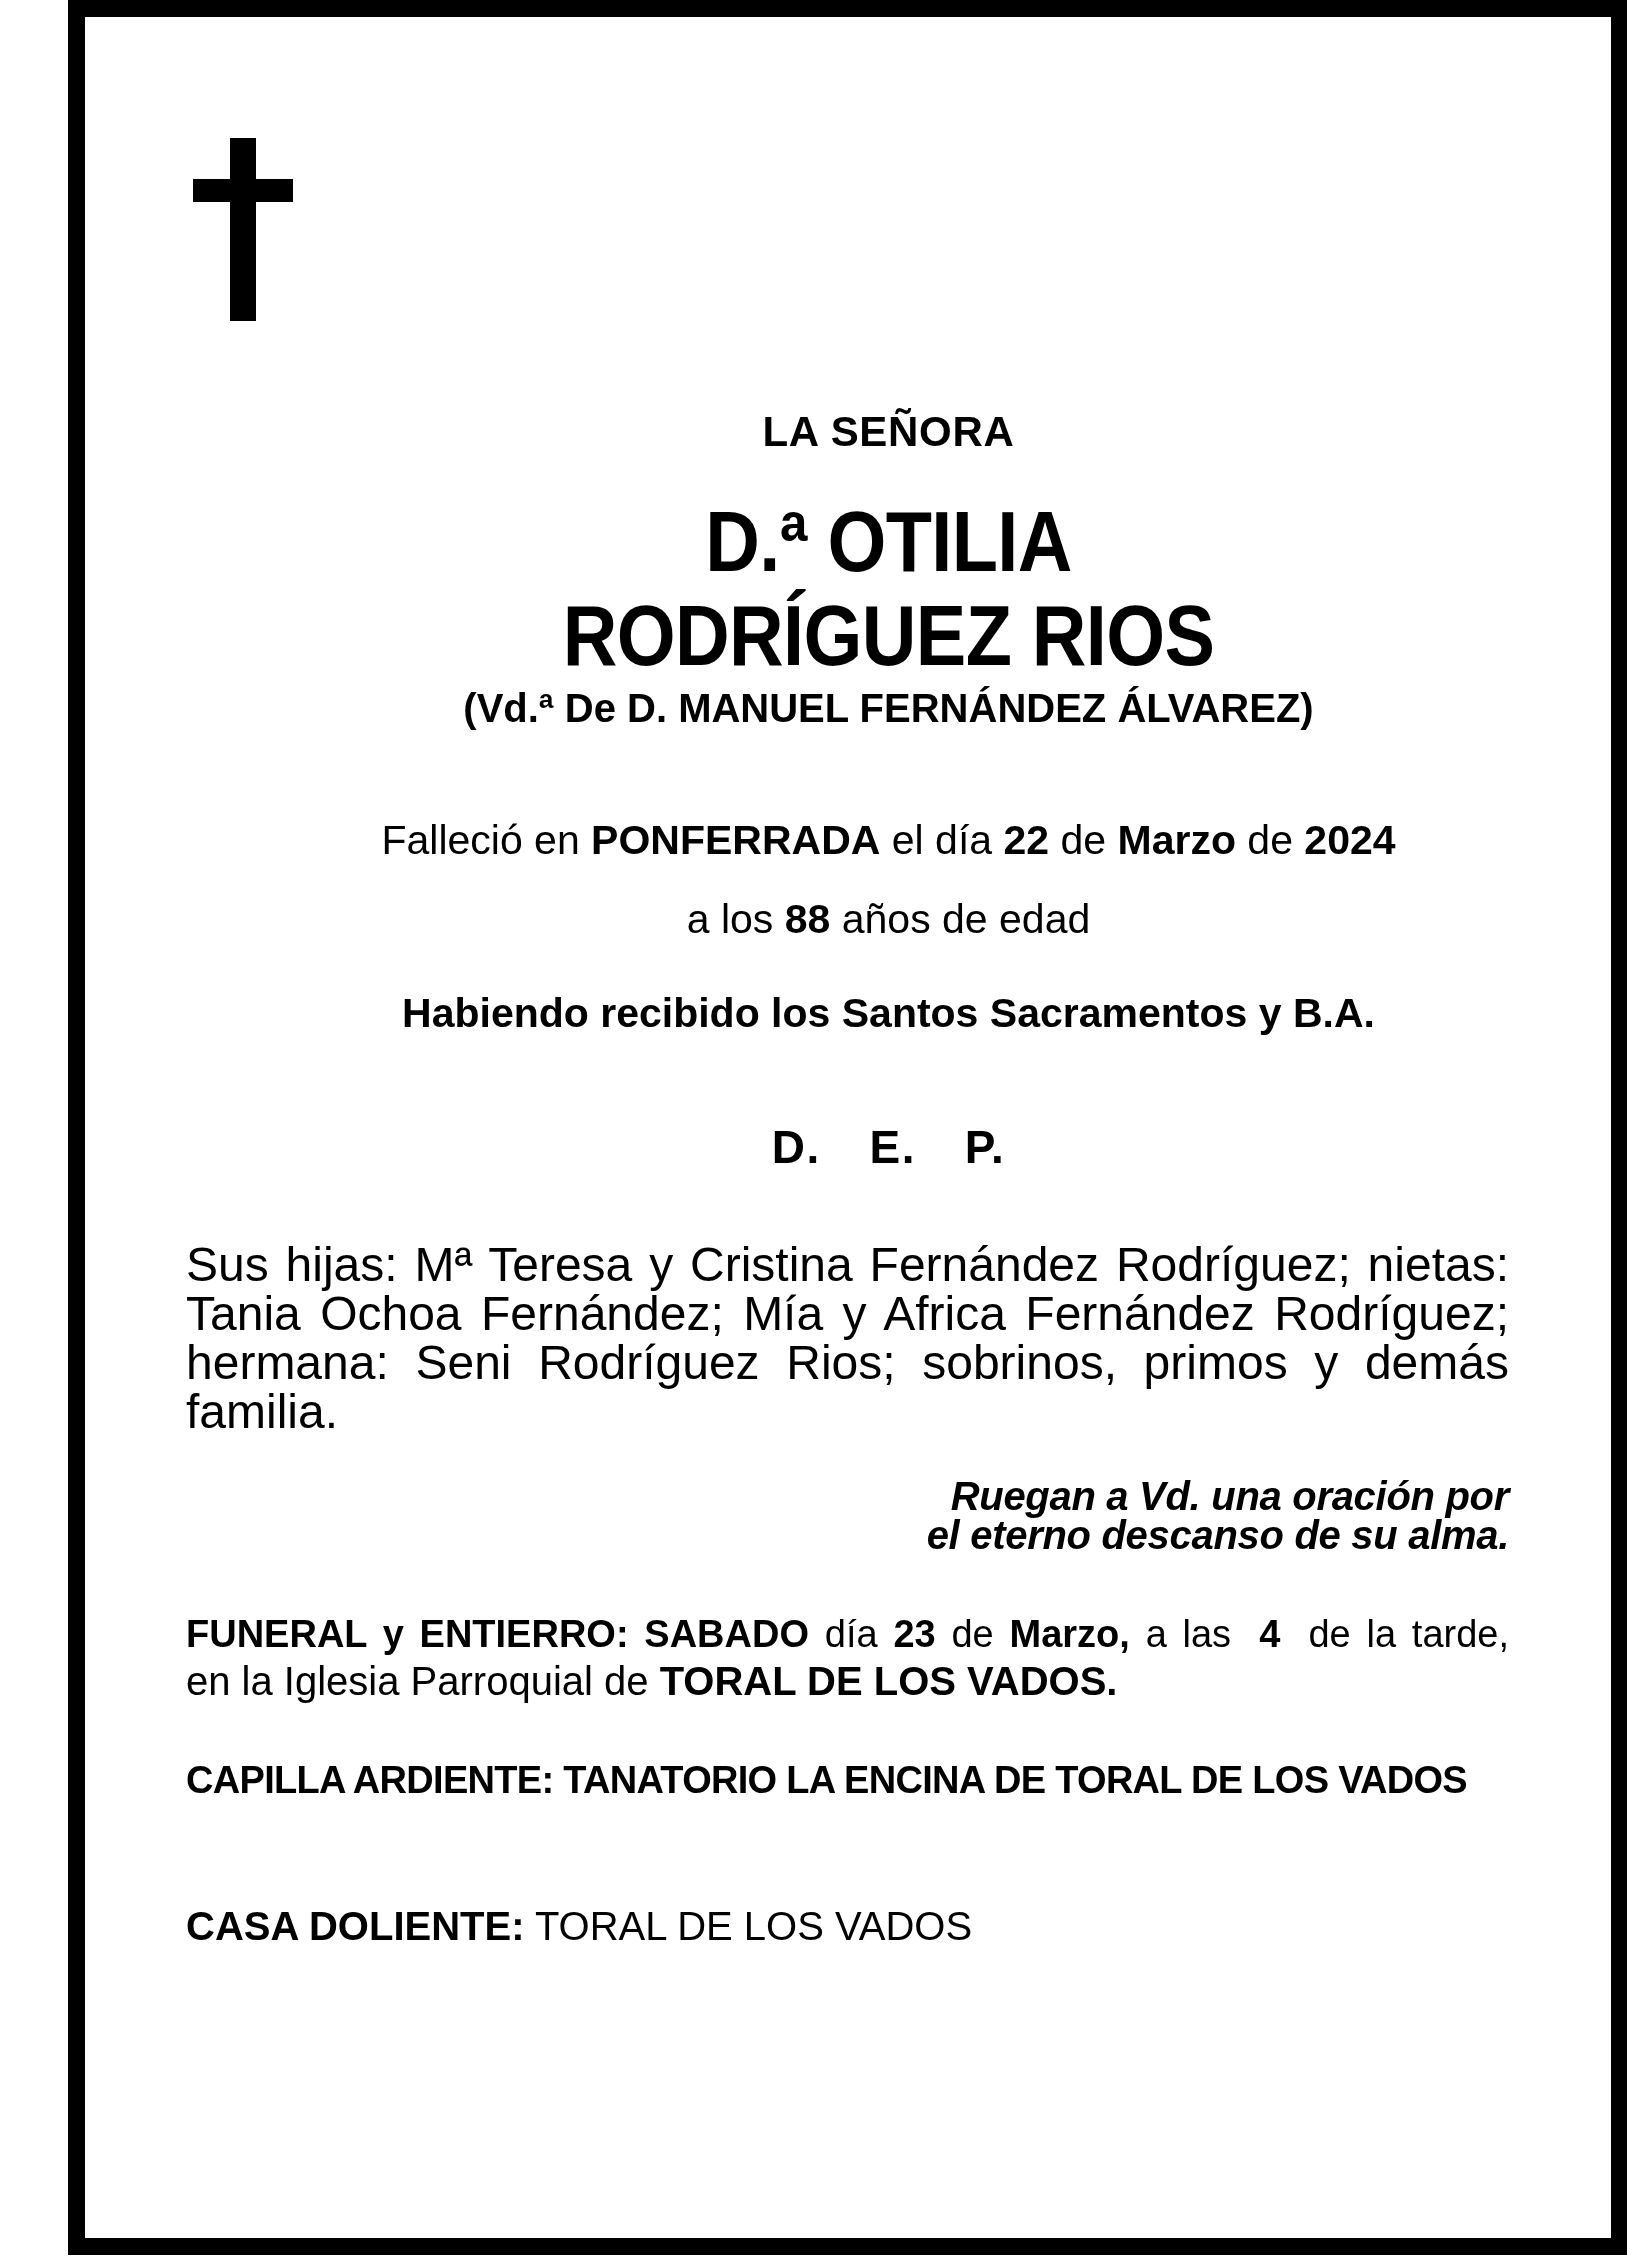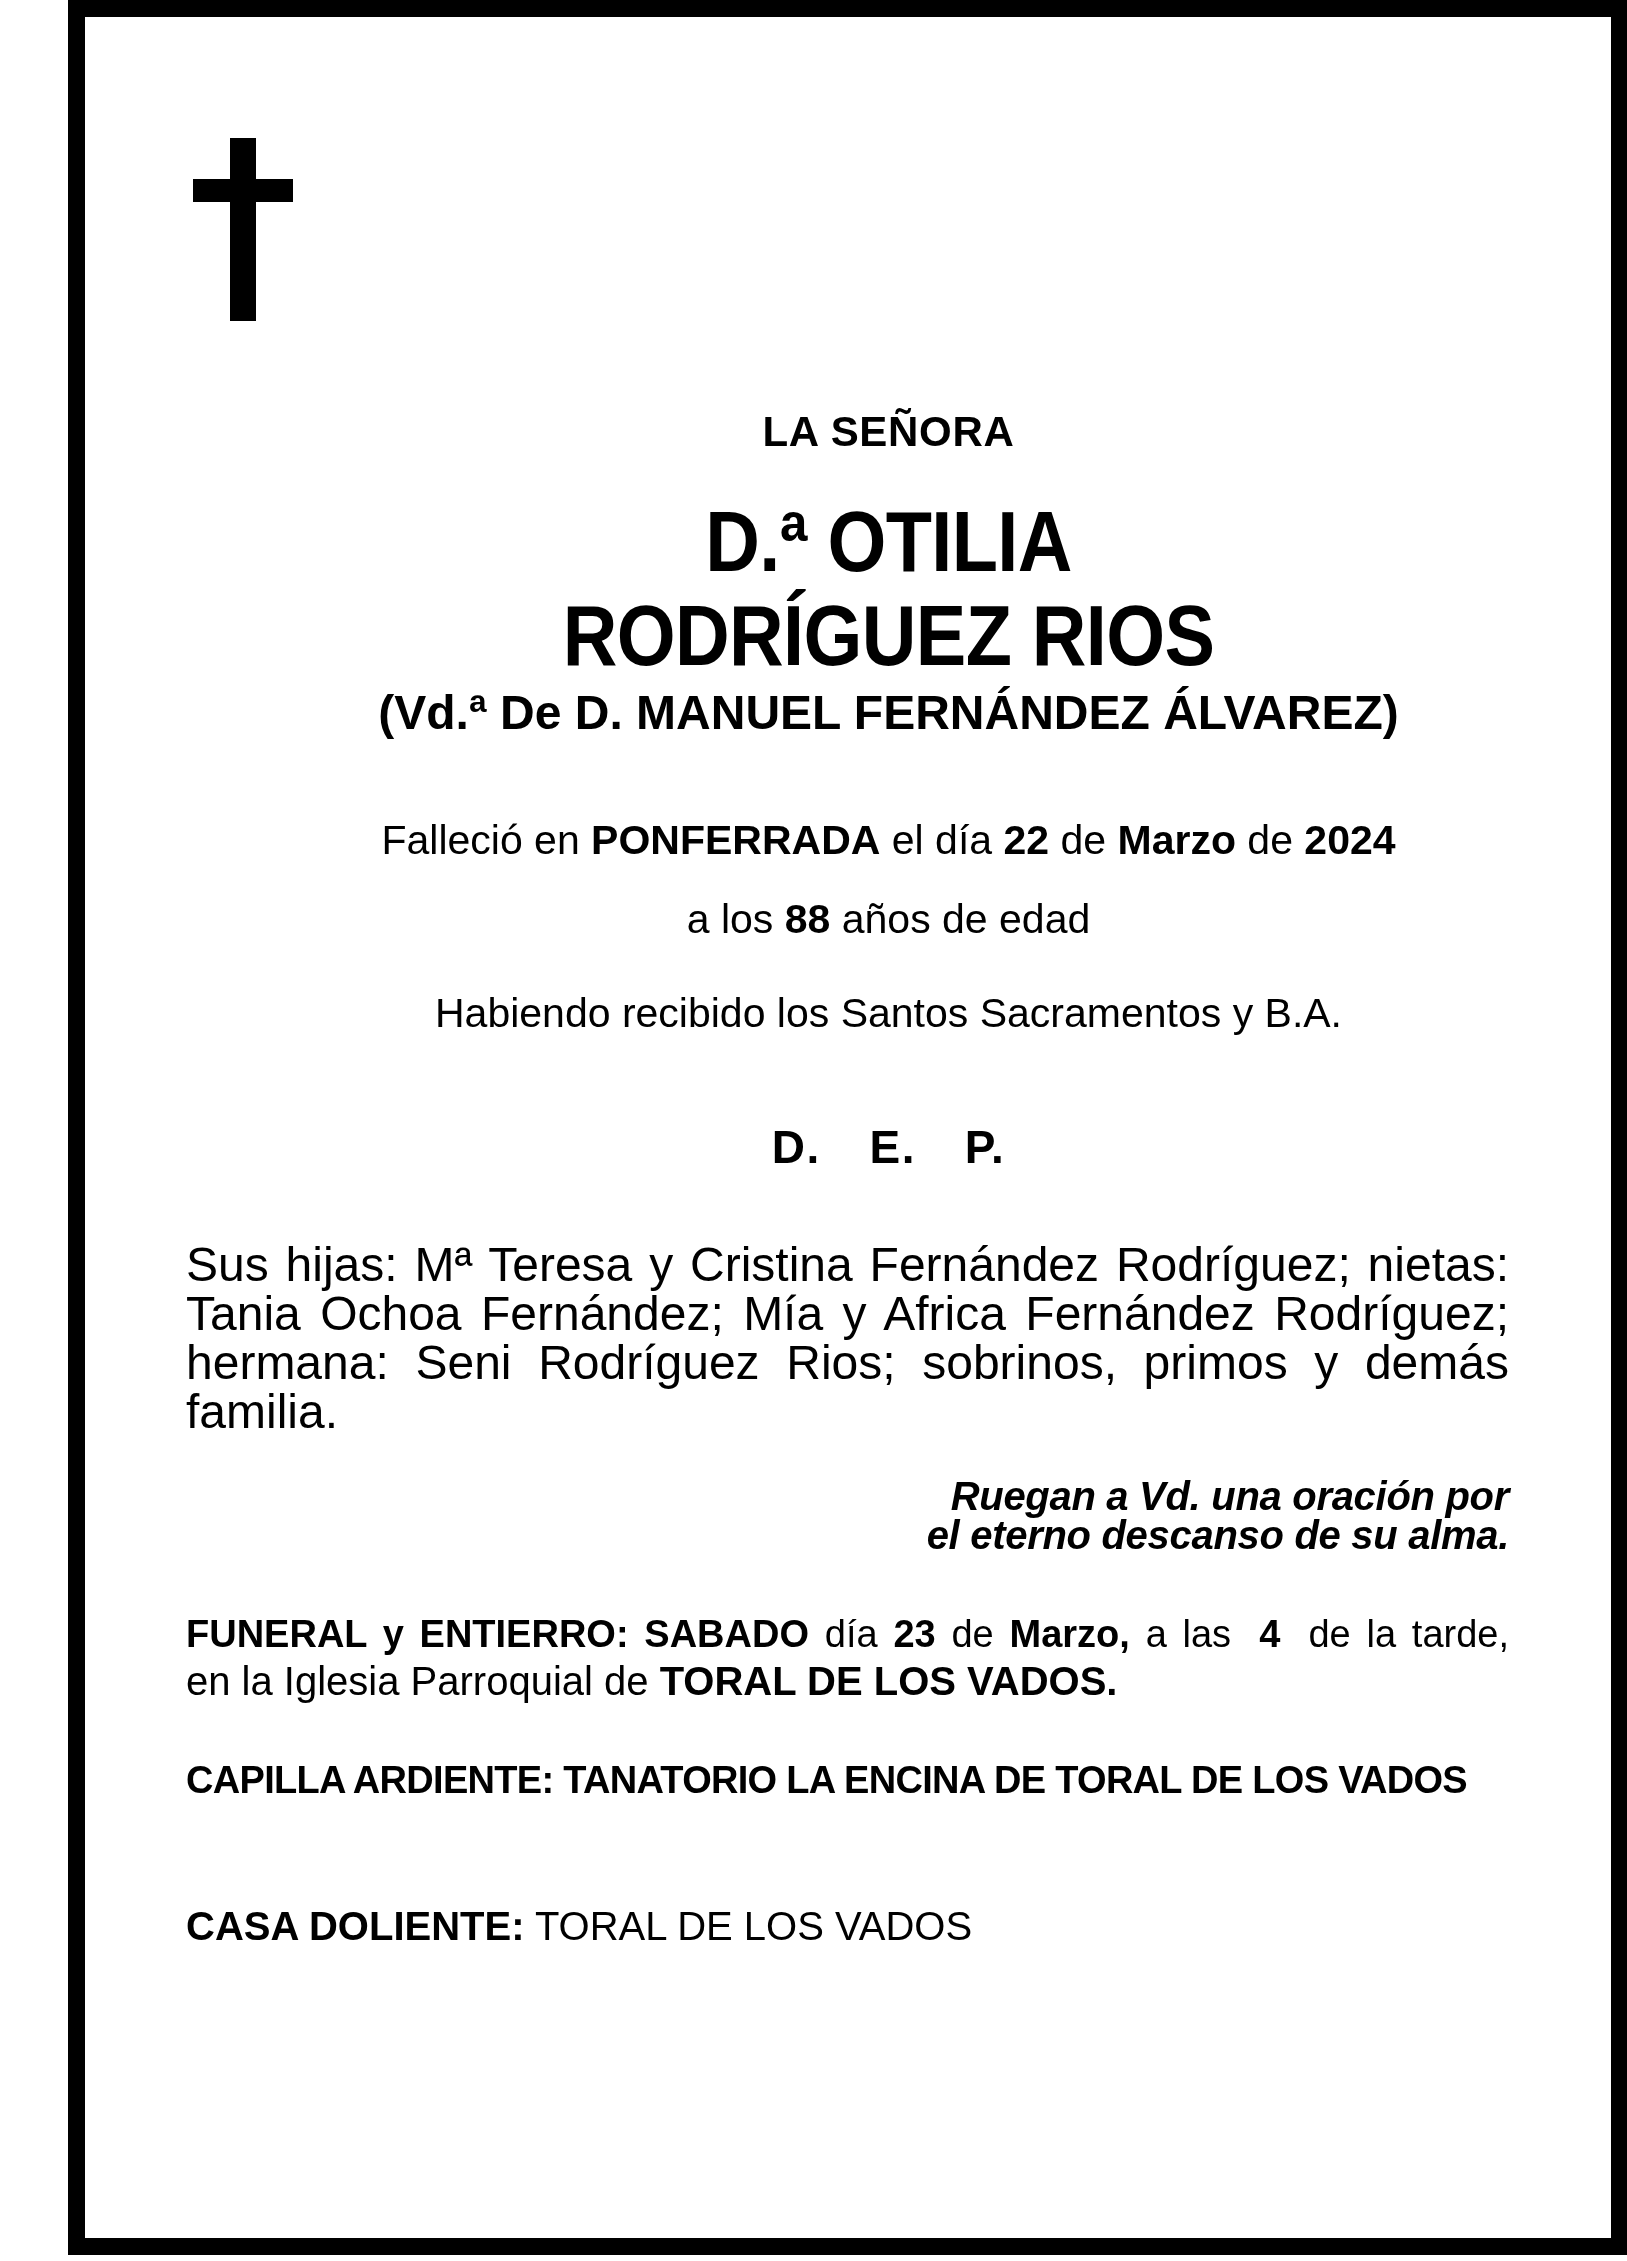--- a/index.html
+++ b/index.html
@@ -24,24 +24,24 @@
   .center-line{
     position:absolute;left:186px;width:1405px;
     text-align:center;line-height:1.2;
   }
   .left-col{position:absolute;left:186px;width:1323px;}
 
   .honorific{top:407px;font-size:42px;font-weight:bold;letter-spacing:0.7px;}
   .name{font-size:86px;font-weight:bold;letter-spacing:-0.7px;transform:scaleX(0.88);transform-origin:50% 50%;white-space:nowrap;}
   .name1{top:490px;}
   .name2{top:584px;}
-  .widow{top:684px;font-size:48px;font-weight:bold;}
+  .widow{top:684px;font-size:40px;font-weight:bold;}
   .died{top:816px;font-size:41px;}
   .age{top:895px;font-size:41px;}
-  .sacraments{top:989px;font-size:41px;}
+  .sacraments{top:989px;font-size:41px;font-weight:bold;}
   .dep{top:1120px;font-size:46px;font-weight:bold;letter-spacing:1.4px;}
   .dep .gap{margin-right:49px;}
 
   .family{
     top:1240px;font-size:48px;line-height:49px;
     text-align:justify;word-spacing:2.1px;
   }
   .prayer{
     top:1477px;font-size:40px;line-height:39px;
     font-weight:bold;font-style:italic;

